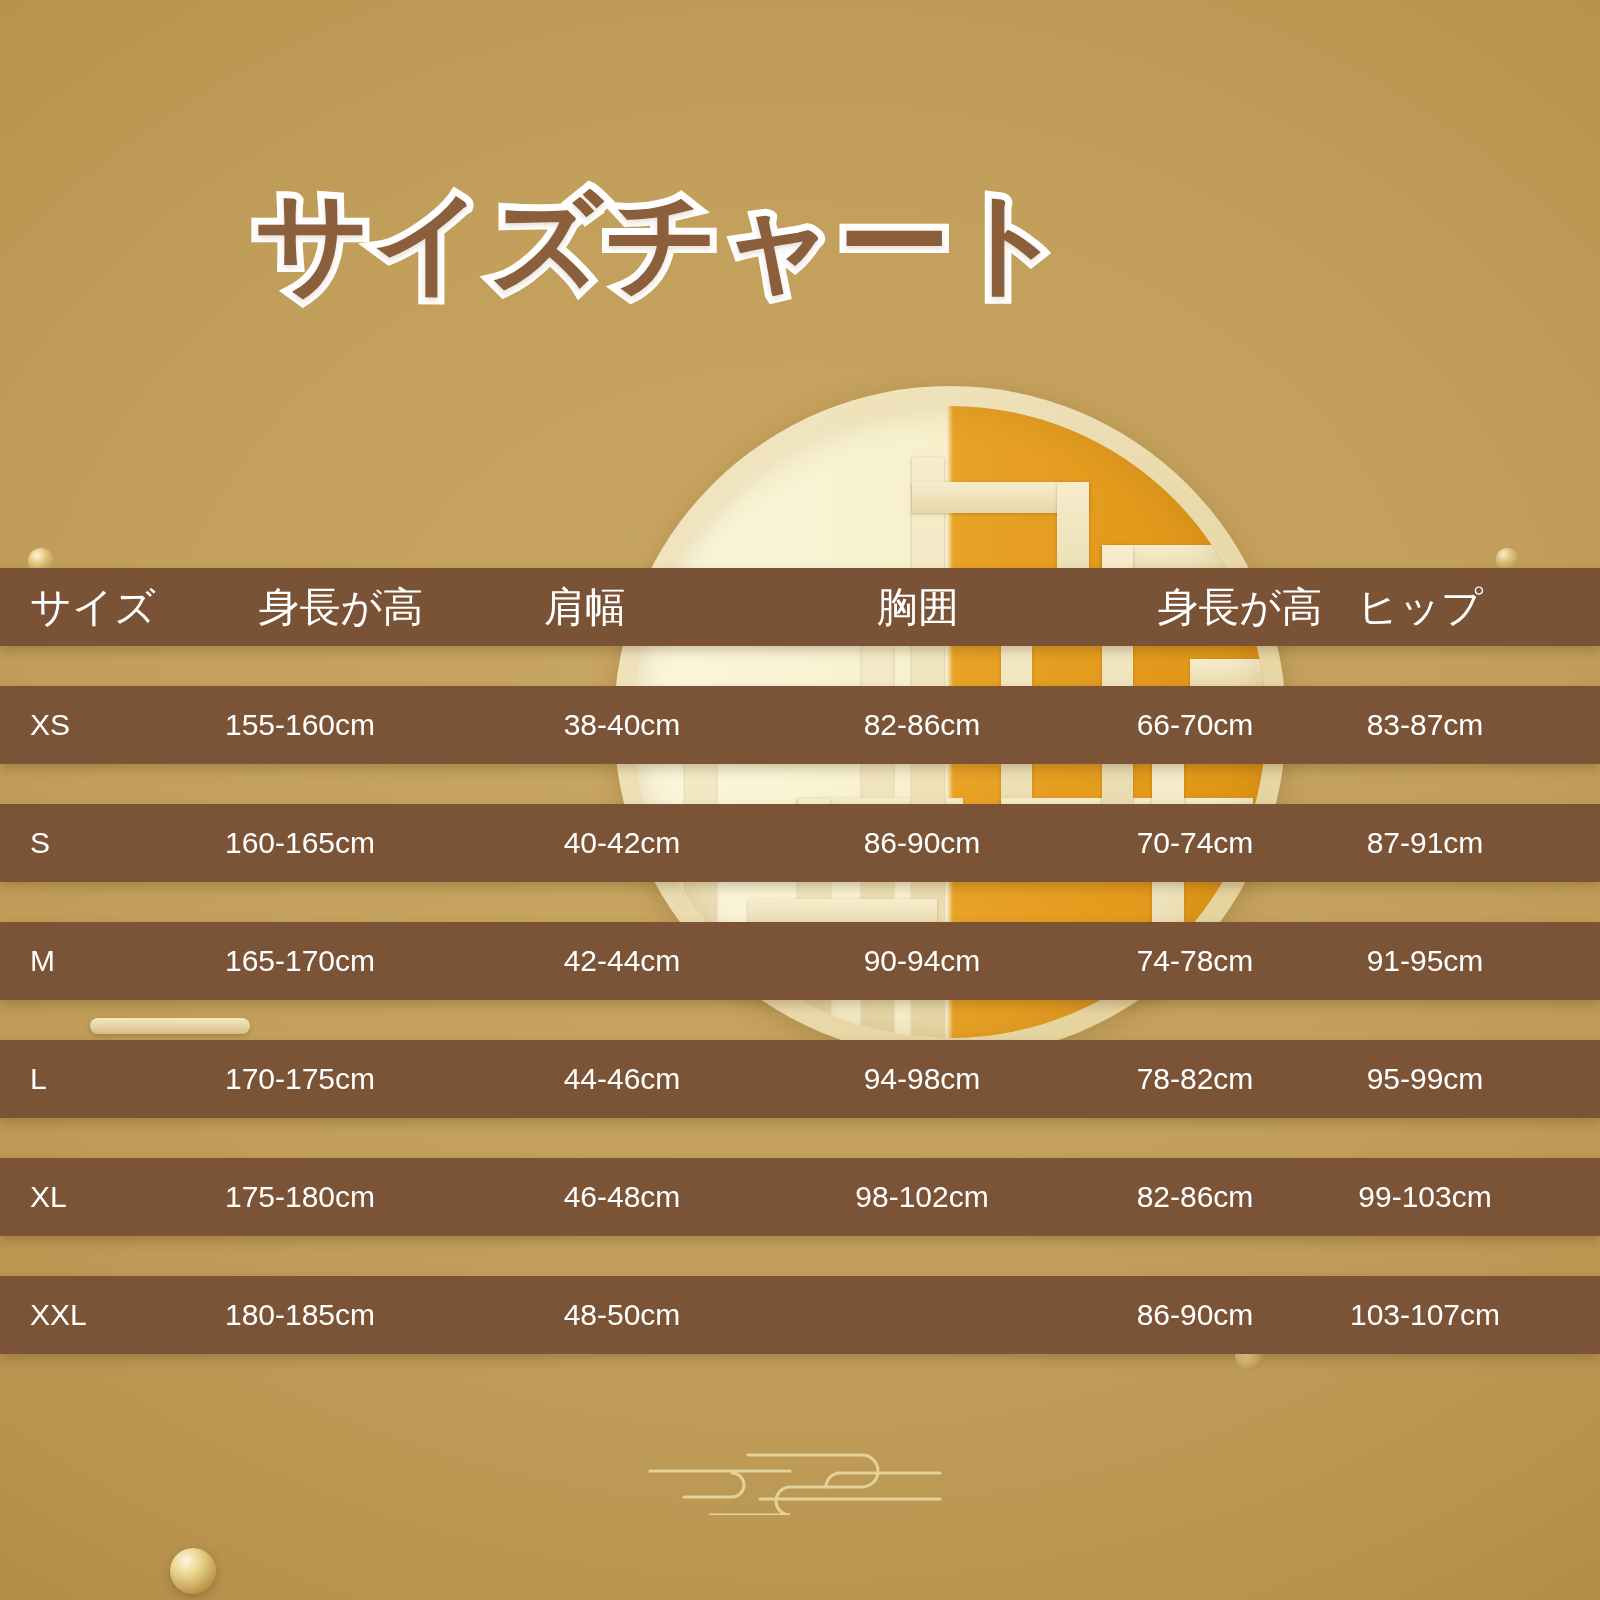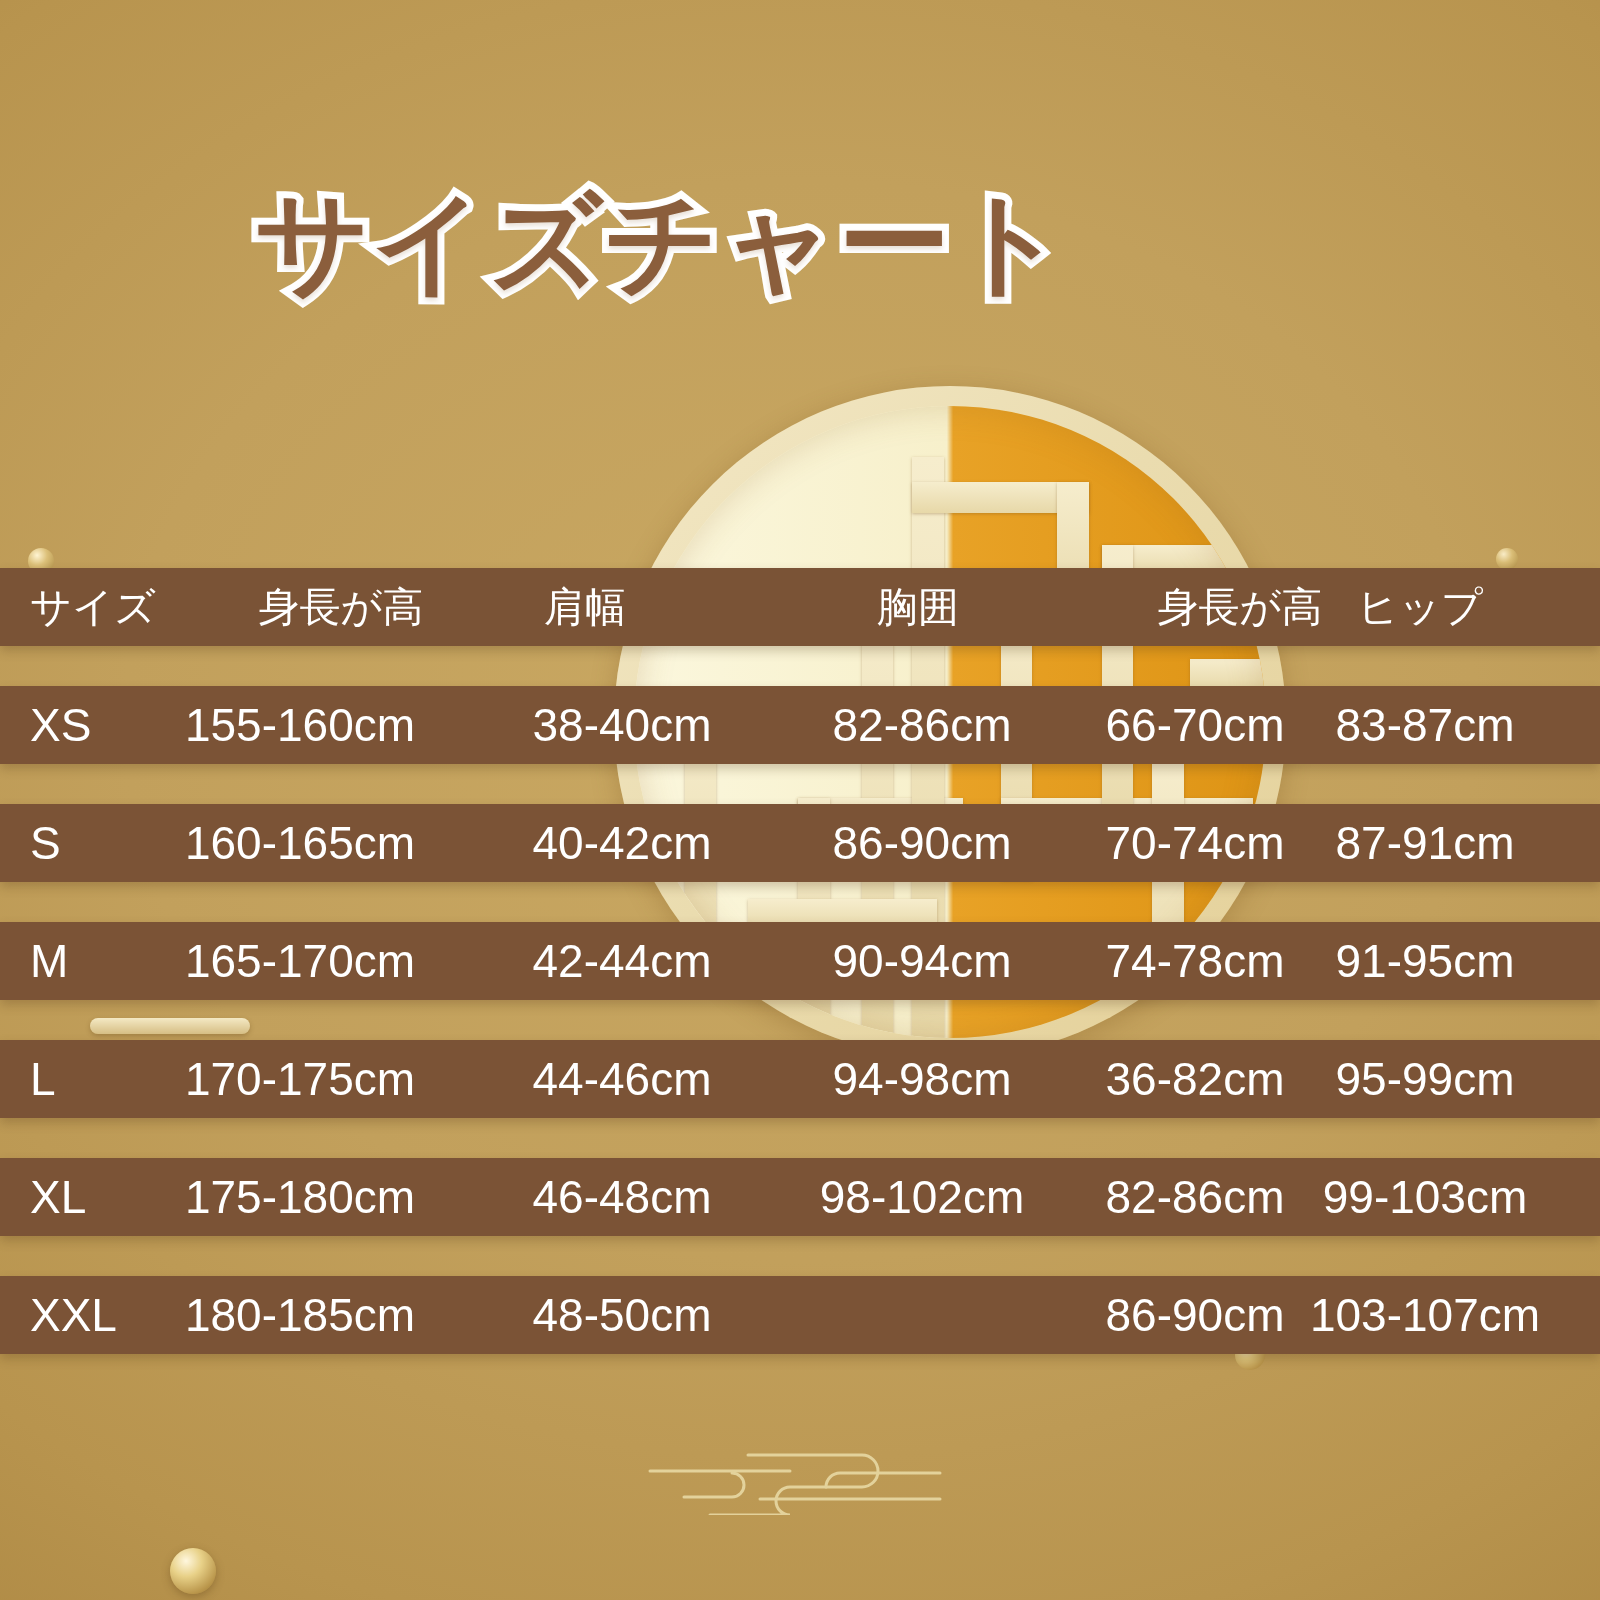--- a/index.html
+++ b/index.html
@@ -89,21 +89,21 @@
   .row{
     position:relative; width:1600px; height:78px;
     background:#7B5336;
     display:flex; align-items:center;
     margin-bottom:40px;
     box-shadow:0 5px 10px rgba(80,50,20,.25);
   }
   .row.header{ background:#7A5336; }
   .cell{
     color:#FFFFFF;
-    font-size:46px;
+    font-size:30px;
     font-family:"Liberation Sans","DejaVu Sans",sans-serif;
     white-space:nowrap;
   }
   .row.header .cell{
     font-size:41px;
     font-family:"DejaVu Sans","Liberation Sans",sans-serif;
   }
   
   .c0{ position:absolute; left:30px; }
   .c1{ position:absolute; left:300px; transform:translateX(-50%); }
@@ -197,21 +197,21 @@
         <div class="cell c2">42-44cm</div>
         <div class="cell c3">90-94cm</div>
         <div class="cell c4">74-78cm</div>
         <div class="cell c5">91-95cm</div>
       </div>
       <div class="row">
         <div class="cell c0">L</div>
         <div class="cell c1">170-175cm</div>
         <div class="cell c2">44-46cm</div>
         <div class="cell c3">94-98cm</div>
-        <div class="cell c4">36-82cm</div>
+        <div class="cell c4">78-82cm</div>
         <div class="cell c5">95-99cm</div>
       </div>
       <div class="row">
         <div class="cell c0">XL</div>
         <div class="cell c1">175-180cm</div>
         <div class="cell c2">46-48cm</div>
         <div class="cell c3">98-102cm</div>
         <div class="cell c4">82-86cm</div>
         <div class="cell c5">99-103cm</div>
       </div>

